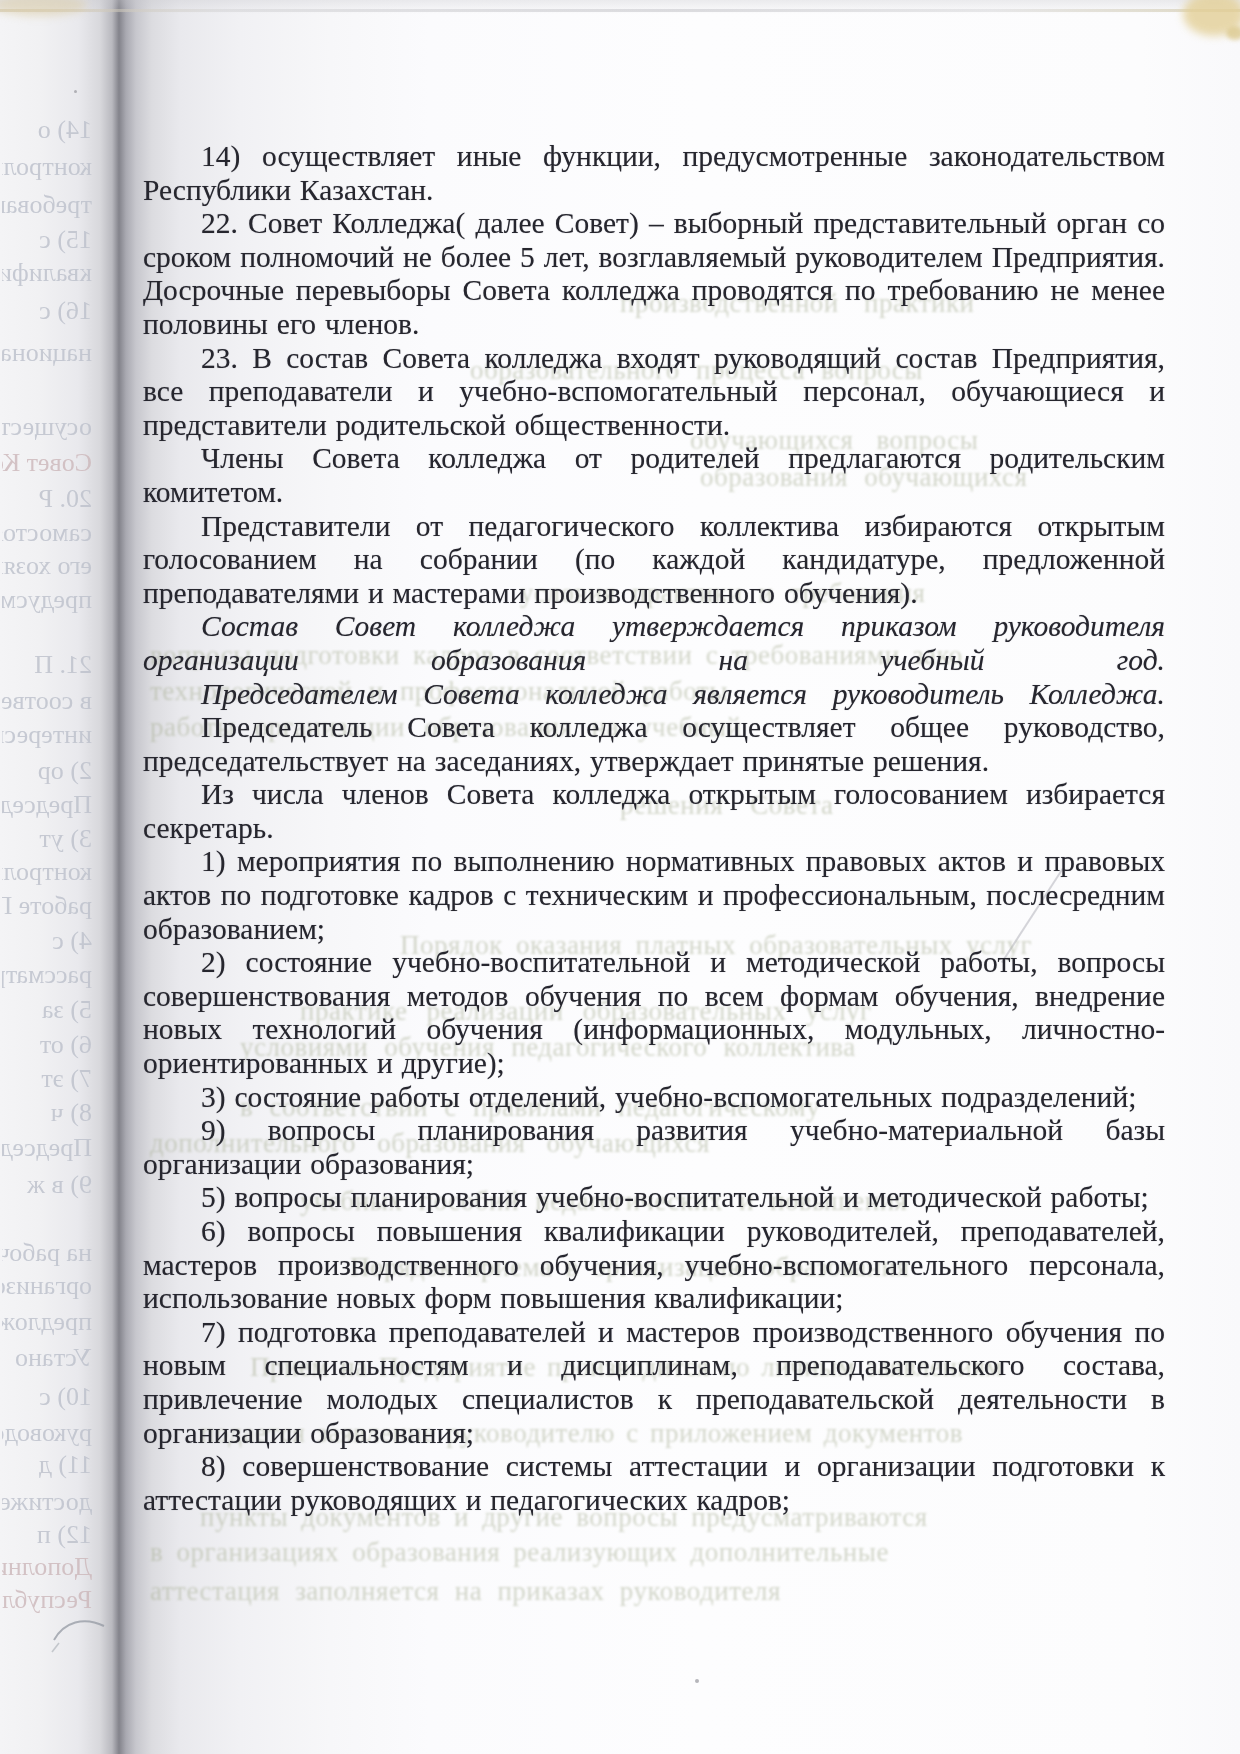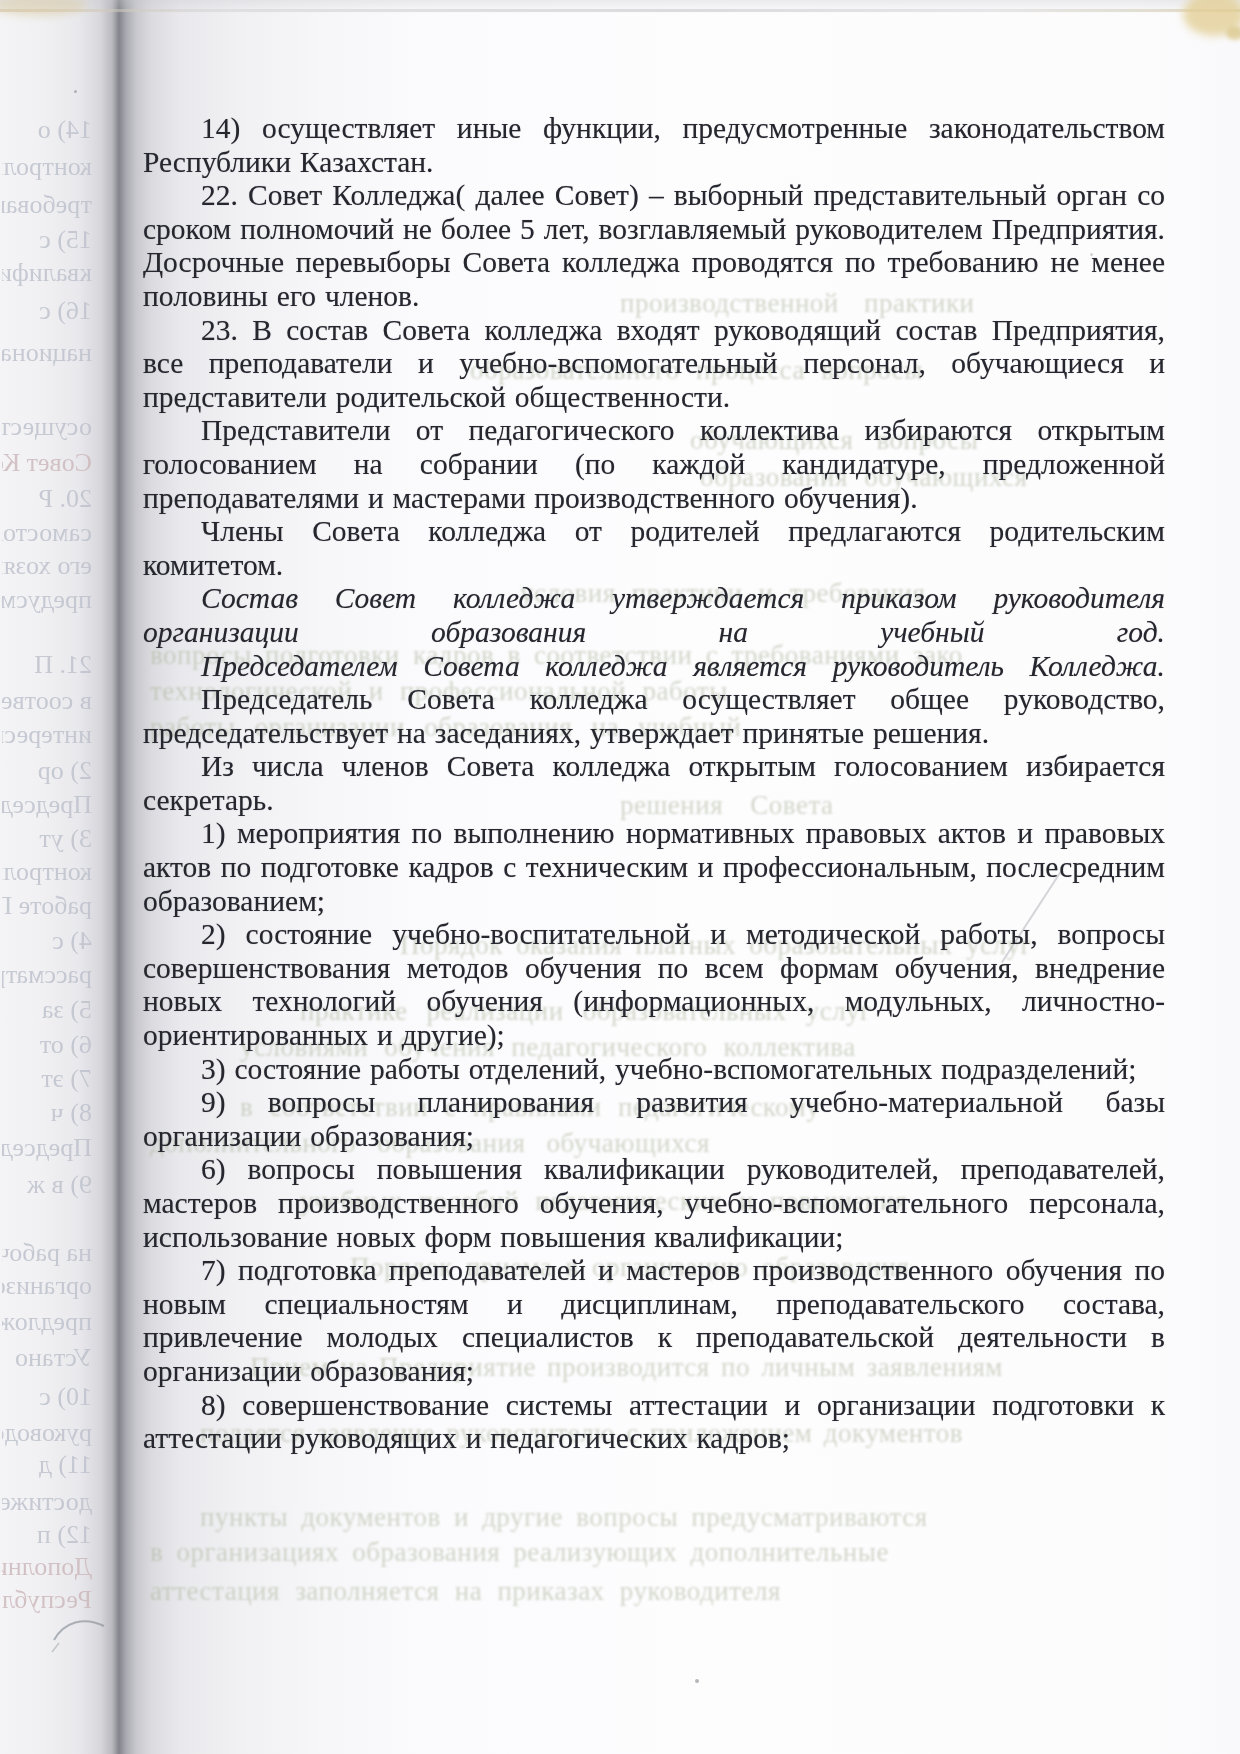--- a/index.html
+++ b/index.html
@@ -12,21 +12,21 @@
     background:
       linear-gradient(180deg, rgba(200,200,205,.35) 0px, rgba(200,200,205,0) 14px),
       linear-gradient(90deg,
         #f4f4f6 0px, #f1f1f3 40px, #e9e9ed 78px, #d8d8dc 100px,
         #b9b9bf 112px, #83838b 119px, #a9a9b1 126px, #c7c7cd 136px,
         #dcdce0 152px, #e9e9ed 180px, #f1f1f4 240px, #f7f7f9 330px,
         #fbfbfd 430px, #fdfdfe 700px, #fcfcfd 1140px, #f9f9fb 1240px);
   }
   
   .text-block{
-    position:absolute;left:143px;top:112px;width:1022px;
+    position:absolute;left:143px;top:140px;width:1022px;
     font-size:29.5px;line-height:33.6px;color:#26262e;
     text-shadow:0 0 1px rgba(40,40,55,.38);
     word-spacing:1.5px;
   }
   .para{margin:0;text-indent:58px;text-align:justify;}
   .force{text-align-last:justify;font-style:italic;}
   
   .ghost{
     position:absolute;white-space:nowrap;overflow:hidden;
     font-size:27px;color:#a9b096;opacity:.5;filter:blur(1.1px);
@@ -136,28 +136,29 @@
   <span class="ghost" style="top:1352px;left:250px;width:810px;word-spacing:4px;">Прием на Предприятие производится по личным заявлениям</span>
   <span class="ghost" style="top:1418px;left:200px;width:870px;word-spacing:4px;">подается заявление руководителю с приложением документов</span>
   <span class="ghost" style="top:1502px;left:200px;width:890px;word-spacing:6px;">пункты документов и другие вопросы предусматриваются</span>
   <span class="ghost" style="top:1537px;left:150px;width:910px;word-spacing:6px;">в организациях образования реализующих дополнительные</span>
   <span class="ghost" style="top:1576px;left:150px;width:870px;word-spacing:8px;">аттестация заполняется на приказах руководителя</span>
 
   <div class="text-block">
     <p class="para">14) осуществляет иные функции, предусмотренные законодательством Республики Казахстан.</p>
     <p class="para">22. Совет Колледжа( далее Совет)  – выборный представительный орган со сроком полномочий не более 5 лет, возглавляемый руководителем Предприятия. Досрочные перевыборы Совета колледжа проводятся по требованию не менее половины его членов.</p>
     <p class="para">23. В состав Совета колледжа входят руководящий состав Предприятия, все преподаватели и учебно-вспомогательный персонал, обучающиеся и представители родительской общественности.</p>
+    <p class="para">Члены Совета колледжа от родителей предлагаются родительским комитетом.</p>
     <p class="para">Представители от педагогического коллектива избираются открытым голосованием на собрании (по каждой кандидатуре, предложенной преподавателями и мастерами производственного обучения).</p>
-    <p class="para">Члены Совета колледжа от родителей предлагаются родительским комитетом.</p>
     <p class="para force">Состав Совет колледжа утверждается приказом руководителя организации образования на учебный год.</p>
     <p class="para force">Председателем Совета колледжа является руководитель Колледжа.</p>
     <p class="para">Председатель Совета колледжа осуществляет общее руководство, председательствует на заседаниях, утверждает принятые решения.</p>
     <p class="para">Из числа членов Совета колледжа открытым голосованием избирается секретарь.</p>
     <p class="para">1) мероприятия по выполнению нормативных правовых актов и правовых актов по подготовке кадров с техническим и профессиональным, послесредним образованием;</p>
     <p class="para">2) состояние учебно-воспитательной и методической работы, вопросы совершенствования методов обучения по всем формам обучения, внедрение новых технологий обучения (информационных, модульных, личностно-ориентированных и другие);</p>
     <p class="para">3) состояние работы отделений, учебно-вспомогательных подразделений;</p>
     <p class="para">9) вопросы планирования развития учебно-материальной базы организации образования;</p>
+    <p class="para">5) вопросы планирования учебно-воспитательной и методической работы;</p>
     <p class="para">6) вопросы повышения квалификации руководителей, преподавателей, мастеров производственного обучения, учебно-вспомогательного персонала, использование новых форм повышения квалификации;</p>
     <p class="para">7) подготовка преподавателей и мастеров производственного обучения по новым специальностям и дисциплинам, преподавательского состава, привлечение молодых специалистов к преподавательской деятельности в организации образования;</p>
     <p class="para">8) совершенствование системы аттестации и организации подготовки к аттестации руководящих и педагогических кадров;</p>
   </div>
 
 </div>
 
 </body></html>

